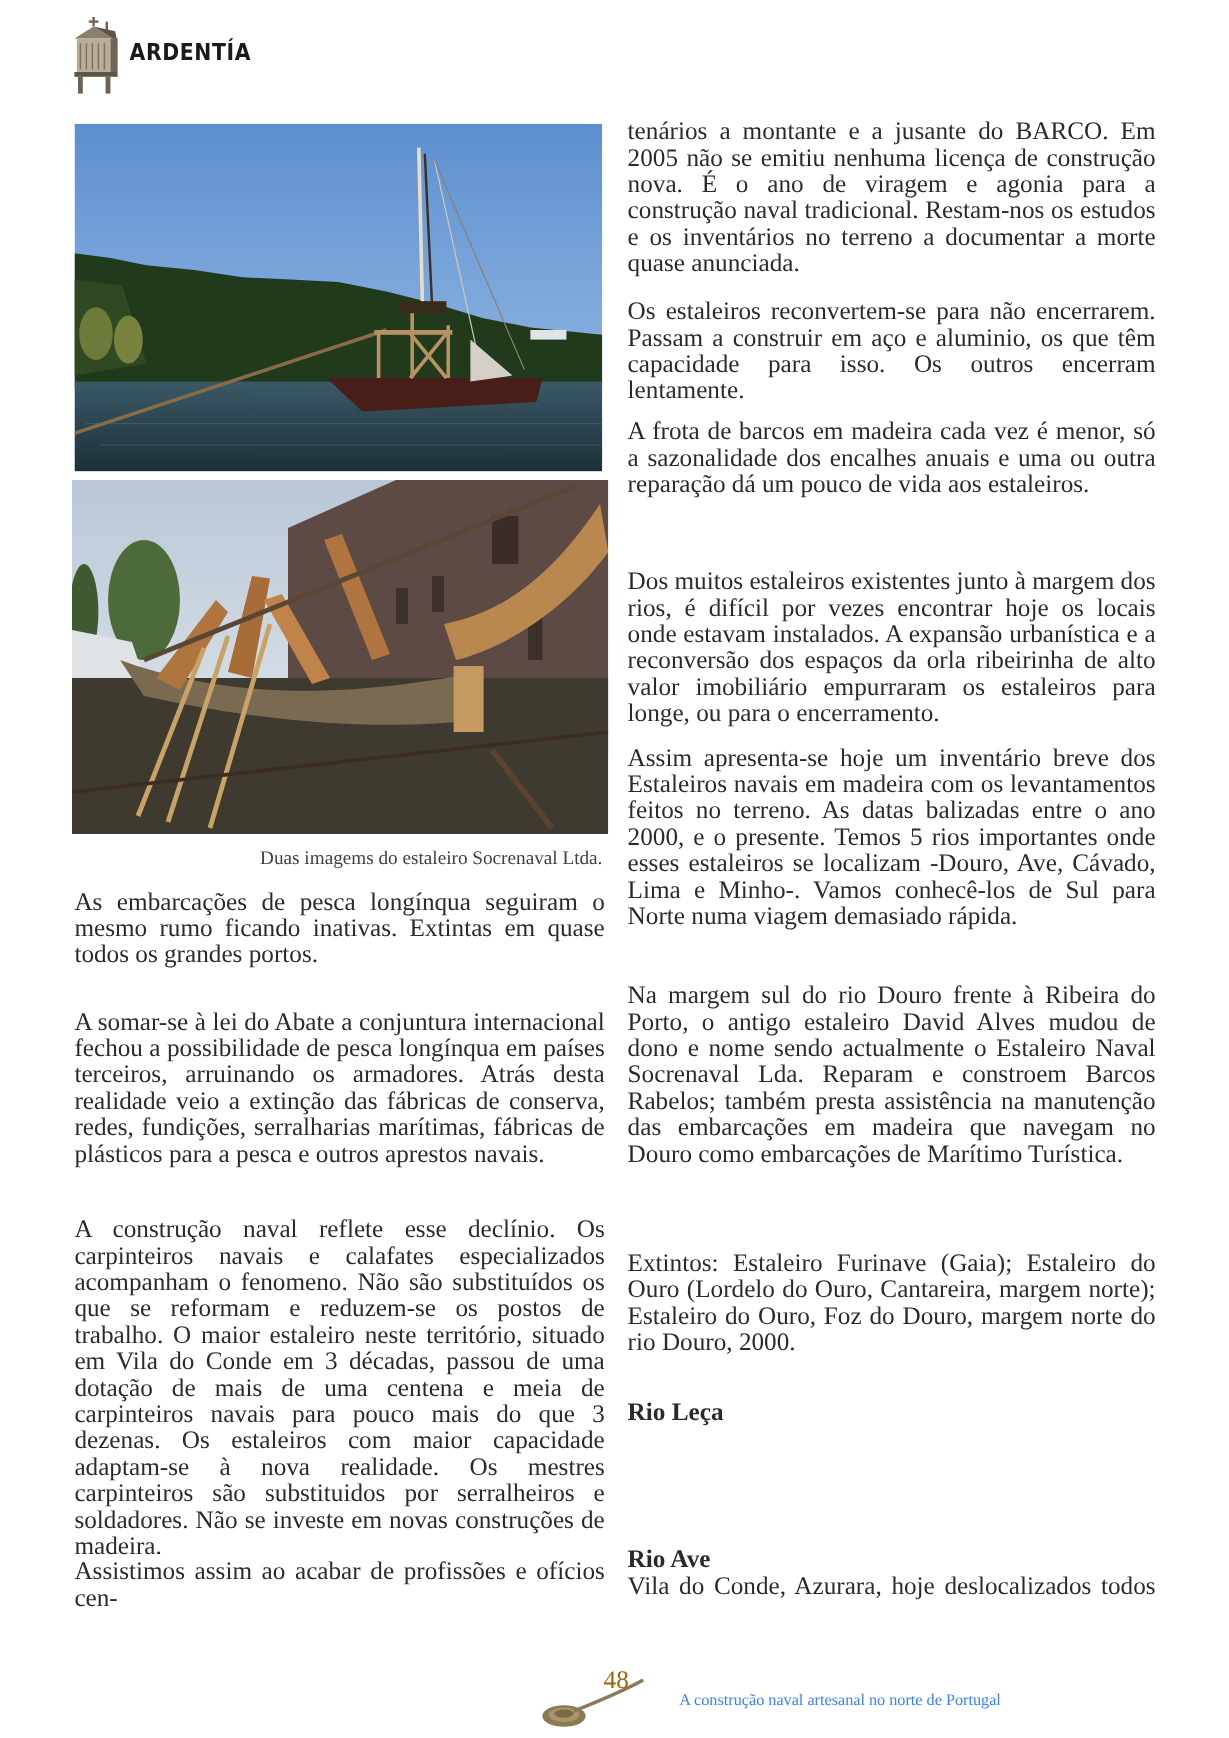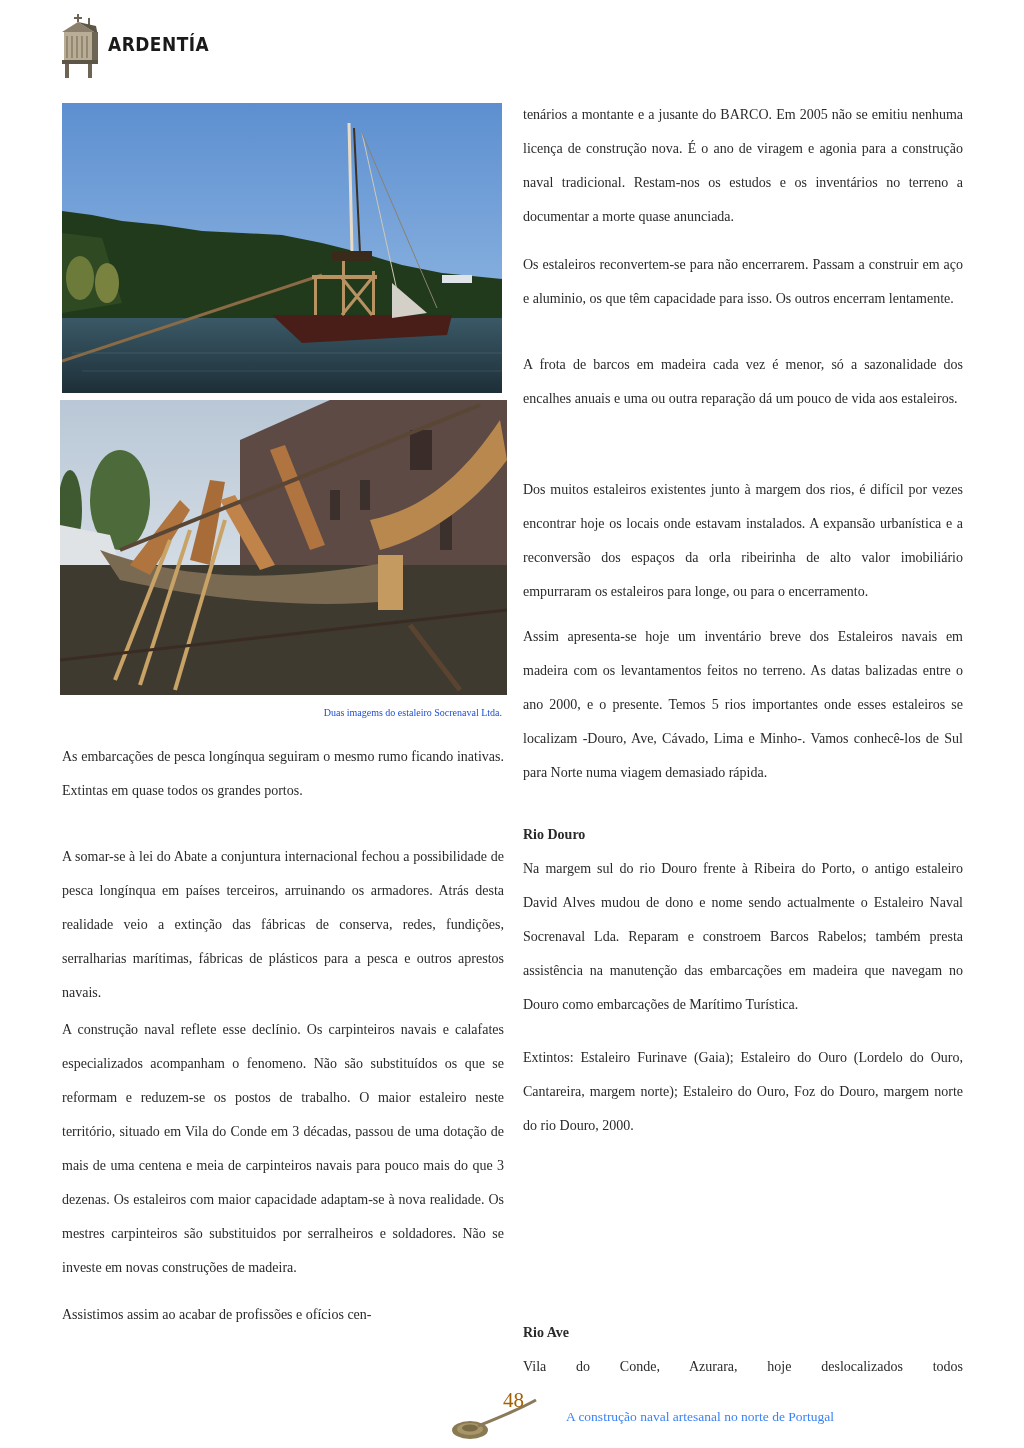--- a/index.html
+++ b/index.html
@@ -4,25 +4,25 @@
 <style>
   html,body{margin:0;padding:0;background:#fff;}
   body{width:1024px;height:1448px;position:relative;overflow:hidden;font-family:"Liberation Serif","DejaVu Serif",serif;color:#2a2a2a;}
   .logo{position:absolute;left:58px;top:14px;width:200px;height:70px;}
   .logo-house{position:absolute;left:0;top:0;width:42px;height:66px;}
   .logo-text{position:absolute;left:50px;top:20px;font-family:"DejaVu Sans","Liberation Sans",sans-serif;font-weight:bold;font-size:17px;letter-spacing:0.5px;color:#1a1a1a;transform:scaleY(1.15);}
   .photo{position:absolute;overflow:hidden;}
   .photo1{left:62px;top:103px;width:440px;height:290px;}
   .photo2{left:60px;top:400px;width:447px;height:295px;}
   .photo svg{display:block;width:100%;height:100%;}
-  .col{position:absolute;font-size:14px;line-height:34px;text-align:justify;}
+  .col{position:absolute;font-size:21px;line-height:22px;text-align:justify;}
   .left{left:62px;width:442px;}
   .right{left:523px;width:440px;}
   .col p{margin:0;}
-  .caption{position:absolute;right:522px;top:707px;font-size:10px;color:#1d4ed8;}
+  .caption{position:absolute;right:522px;top:707px;font-size:16px;color:#404040;}
   .heading{font-weight:bold;}
   .footer-coil{position:absolute;left:448px;top:1394px;width:90px;height:50px;}
   .pagenum{position:absolute;left:503px;top:1388px;font-size:21px;color:#a16207;}
   .footer-title{position:absolute;left:566px;top:1409px;font-size:13.5px;color:#3b82f6;}
 </style>
 </head>
 <body>
 
 <div class="logo">
   <svg class="logo-house" viewBox="0 0 42 66">
@@ -142,31 +142,31 @@
   <p>A frota de barcos em madeira cada vez é menor, só a sazonalidade dos encalhes anuais e uma ou outra reparação dá um pouco de vida aos estaleiros.</p>
 </div>
 <div class="col right" style="top:473px;">
   <p>Dos muitos estaleiros existentes junto à margem dos rios, é difícil por vezes encontrar hoje os locais onde estavam instalados. A expansão urbanística e a reconversão dos espaços da orla ribeirinha de alto valor imobiliário empurraram os estaleiros para longe, ou para o encerramento.</p>
 </div>
 <div class="col right" style="top:620px;">
   <p>Assim apresenta-se hoje um inventário breve dos Estaleiros navais em madeira com os levantamentos feitos no terreno. As datas balizadas entre o ano 2000, e o presente. Temos 5 rios importantes onde esses estaleiros se localizam -Douro, Ave, Cávado, Lima e Minho-. Vamos conhecê-los de Sul para Norte numa viagem demasiado rápida.</p>
 </div>
 
 <div class="col right" style="top:818px;">
-  <p class="heading">Rio Douro</p>
   <p>Na margem sul do rio Douro frente à Ribeira do Porto, o antigo estaleiro David Alves mudou de dono e nome sendo actualmente o Estaleiro Naval Socrenaval Lda. Reparam e constroem Barcos Rabelos; também presta assistência na manutenção das embarcações em madeira que navegam no Douro como embarcações de Marítimo Turística.</p>
 </div>
 <div class="col right" style="top:1041px;font-family:Liberation Serif, serif;">
   <p>Extintos: Estaleiro Furinave (Gaia); Estaleiro do Ouro (Lordelo do Ouro, Cantareira, margem norte); Estaleiro do Ouro, Foz do Douro, margem norte do rio Douro, 2000.</p>
 </div>
 
 <div class="col right" style="top:1165px;">
+  <p class="heading">Rio Leça</p>
 </div>
 
-<div class="col right" style="top:1288px;text-align-last:justify;margin-top:28px;">
+<div class="col right" style="top:1288px;text-align-last:justify;">
   <p class="heading" style="text-align-last:left;">Rio Ave</p>
   <p>Vila do Conde, Azurara, hoje deslocalizados todos</p>
 </div>
 
 <svg class="footer-coil" viewBox="0 0 90 50">
   <ellipse cx="22" cy="36" rx="18" ry="9" fill="#8a7a52"></ellipse>
   <ellipse cx="22" cy="35" rx="13" ry="6" fill="#a8966a"></ellipse>
   <ellipse cx="22" cy="34" rx="8" ry="3.5" fill="#7a6a46"></ellipse>
   <path d="M30,32 C50,24 70,16 88,6" stroke="#8a7a5a" stroke-width="3" fill="none"></path>
 </svg>

